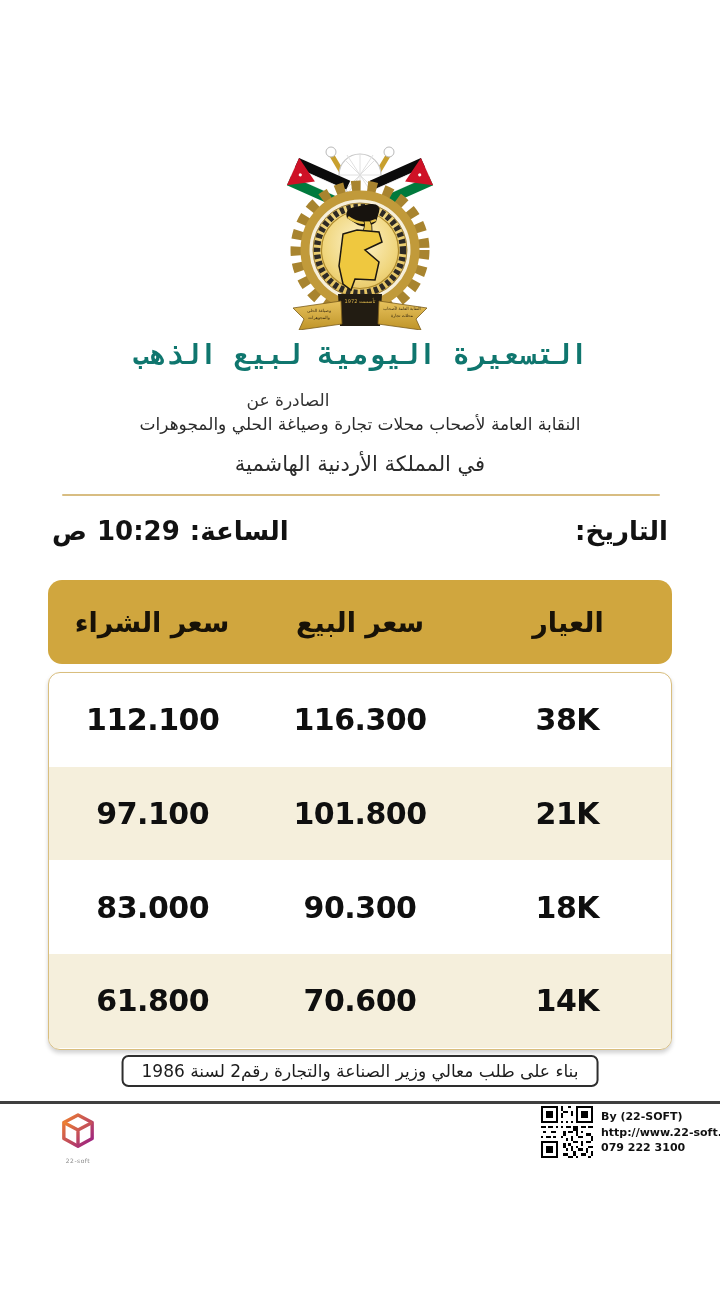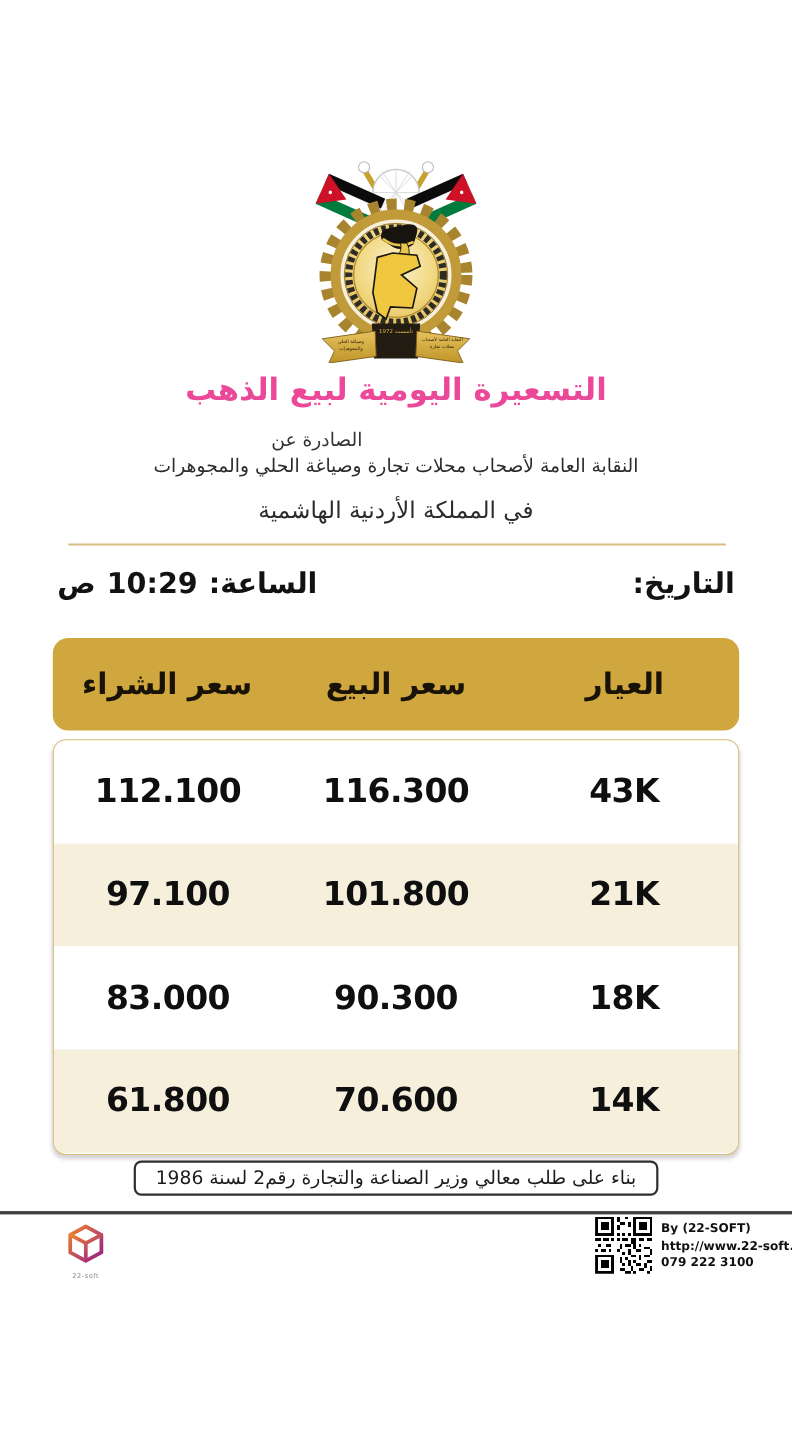--- a/index.html
+++ b/index.html
@@ -6,21 +6,21 @@
   body { background:#e8e8e8; font-family:"DejaVu Sans", sans-serif; }
   #page {
     position:relative; width:720px; height:1300px; margin:0 auto;
     background:#ffffff; overflow:hidden; color:#222;
   }
   
   #emblem { position:absolute; left:285px; top:138px; width:150px; height:192px; }
   
   .title {
     position:absolute; top:338px; left:0; width:720px; text-align:center;
-    font-size:28px; font-weight:600; color:#ec4899; letter-spacing:0;
+    font-size:28px; font-weight:600; color:#0f766e; letter-spacing:0;font-family:Liberation Mono, monospace;
   }
   .issued-by {
     position:absolute; top:390px; left:0; width:576px; text-align:center;
     font-size:17px; color:#333;
   }
   .issuer {
     position:absolute; top:414px; left:0; width:720px; text-align:center;
     font-size:17px; color:#2b2b2b;
   }
   .country {
@@ -170,21 +170,21 @@
   </div>
 
   <div class="price-header">
     <span>العيار</span>
     <span>سعر البيع</span>
     <span>سعر الشراء</span>
   </div>
 
   <div class="price-body">
     <div class="price-row">
-      <span class="cell-num">43K</span>
+      <span class="cell-num">38K</span>
       <span class="cell-num">116.300</span>
       <span class="cell-num">112.100</span>
     </div>
     <div class="price-row alt">
       <span class="cell-num">21K</span>
       <span class="cell-num">101.800</span>
       <span class="cell-num">97.100</span>
     </div>
     <div class="price-row">
       <span class="cell-num">18K</span>

